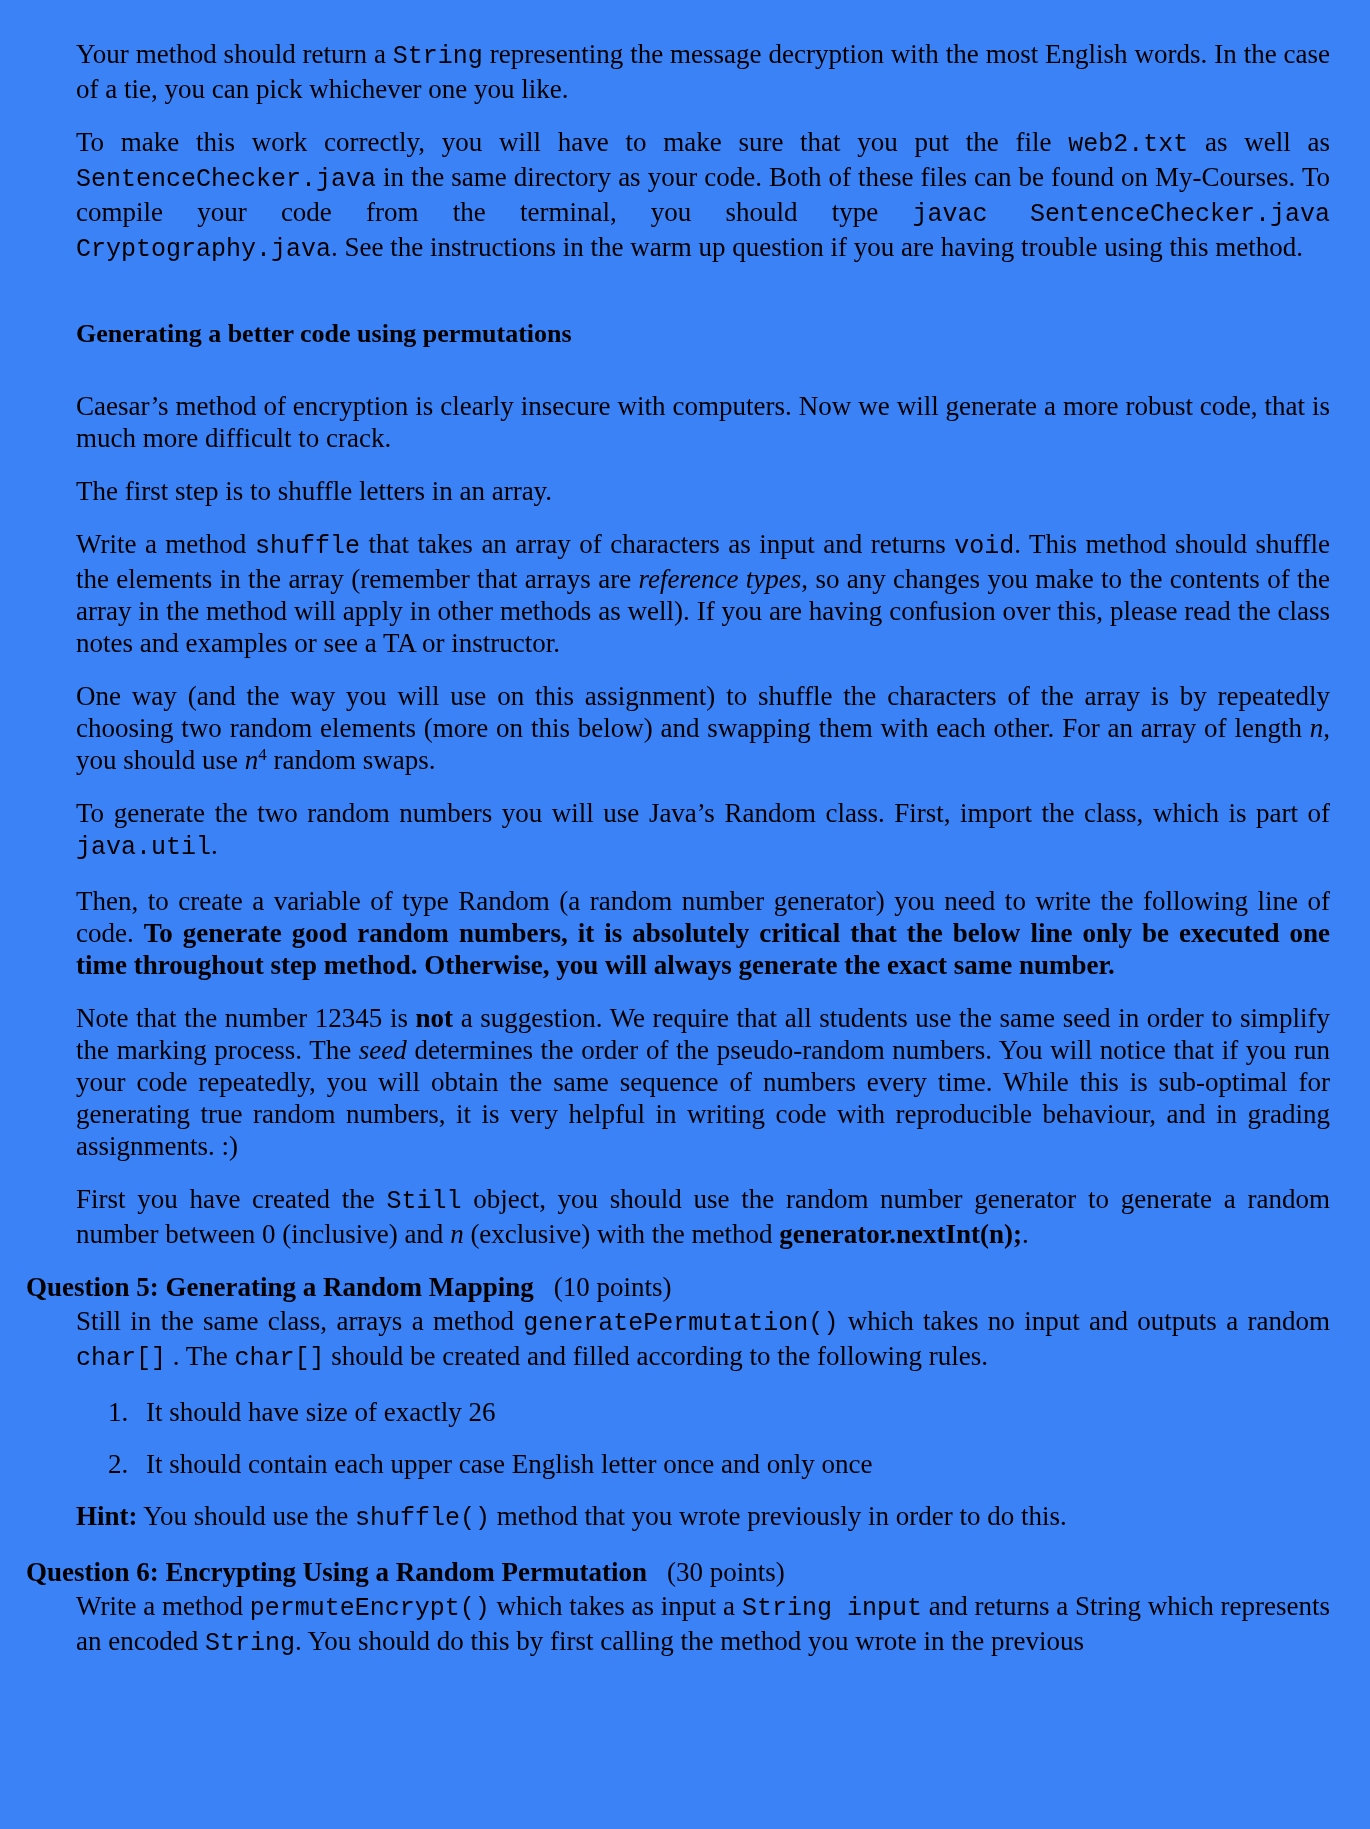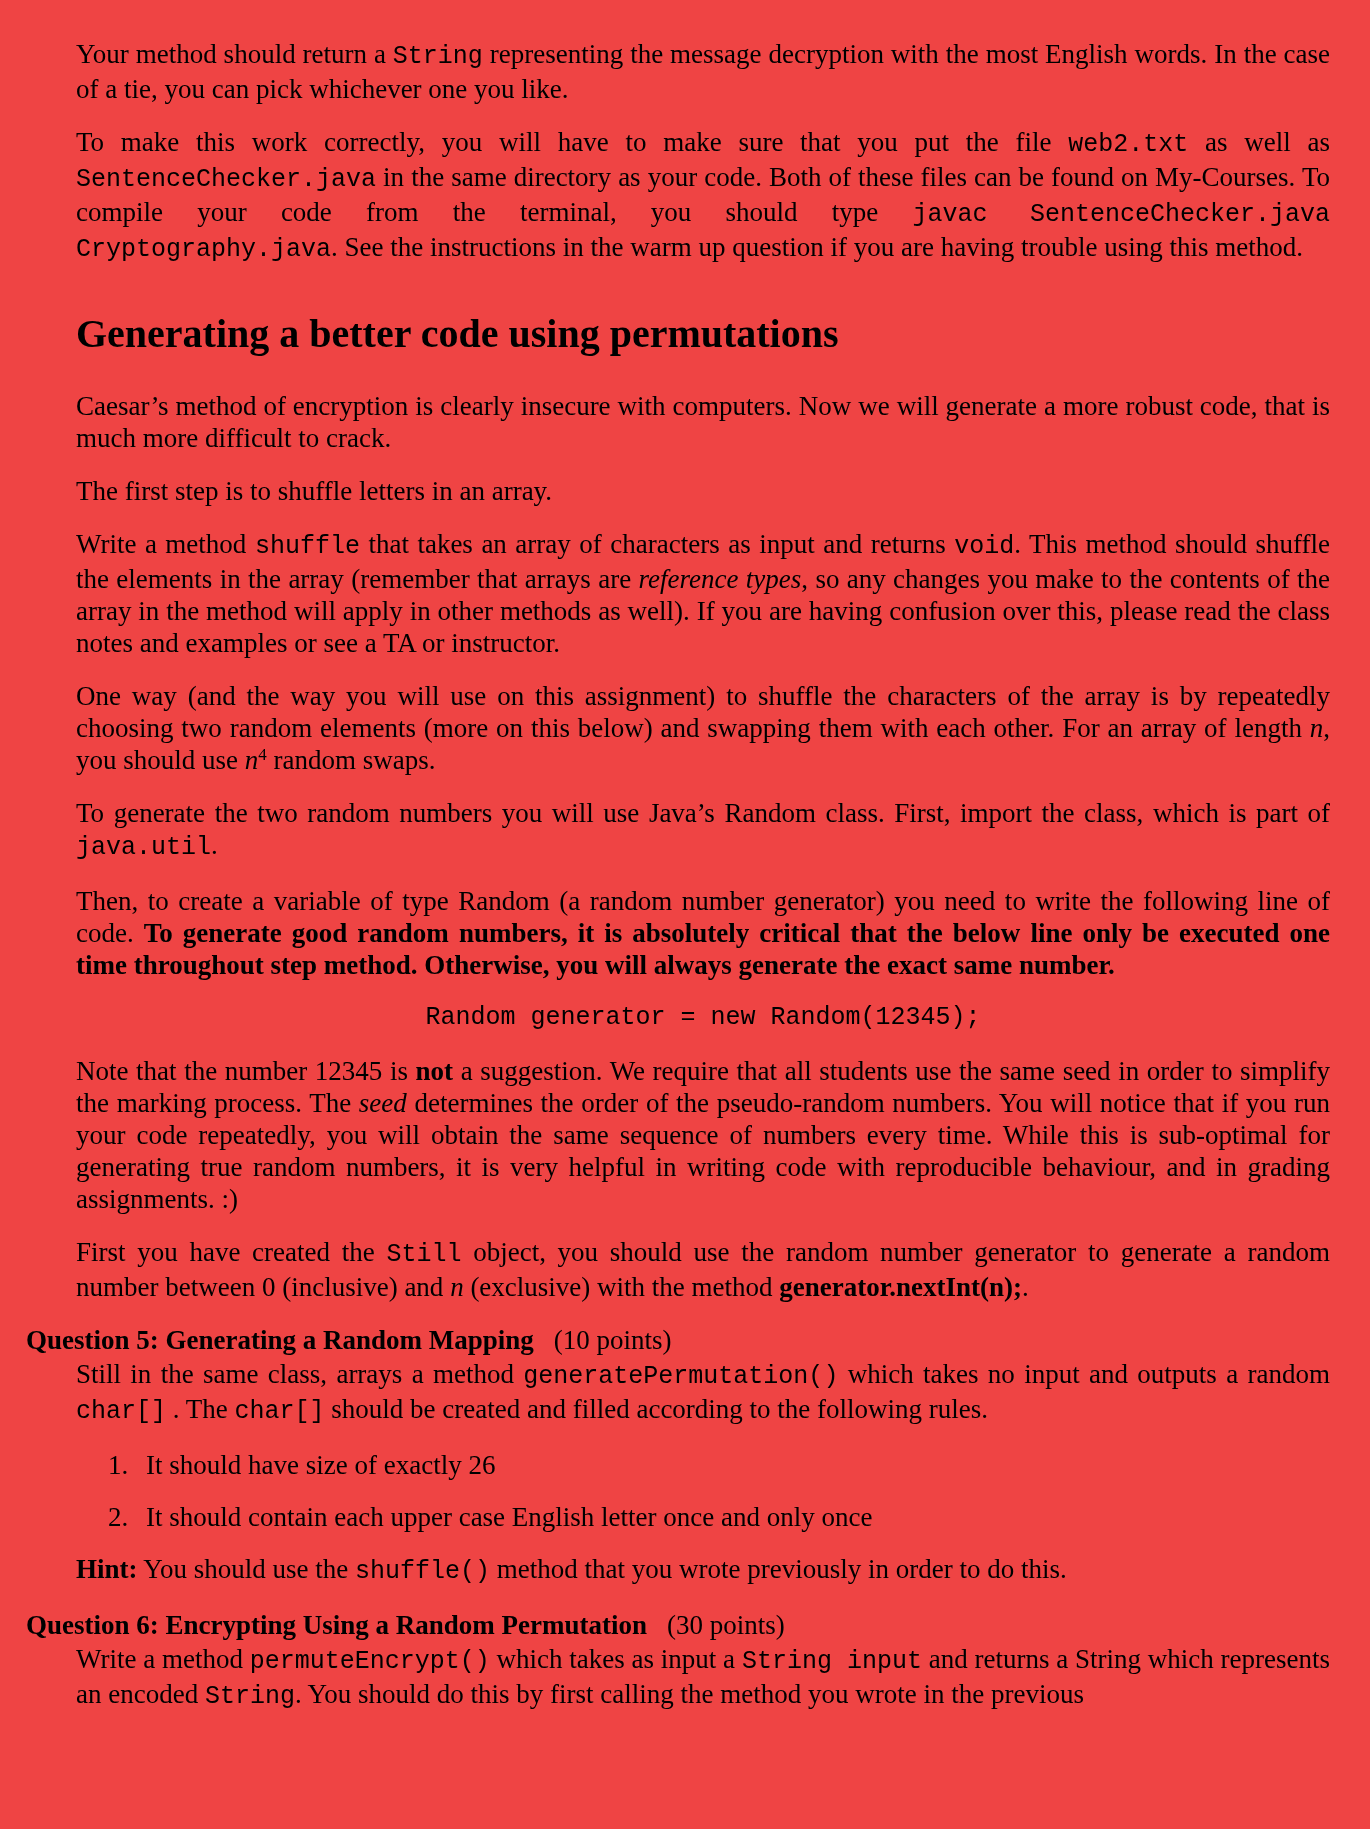--- a/index.html
+++ b/index.html
@@ -7,34 +7,34 @@
     padding: 0;
     background: #ffffff;
   }
   .page {
     position: relative;
     width: 1370px;
     height: 1829px;
     box-sizing: border-box;
     padding: 38px 40px 0 76px;
     overflow: hidden;
-    background: #ef4444;
+    background: #3b82f6;
     color: #000000;
     font-family: "Liberation Serif", "DejaVu Serif", serif;
     font-size: 27px;
     line-height: 32px;
   }
   .para {
     margin: 0 0 21px 0;
     text-align: justify;
   }
   .section-heading {
     font-family: "Liberation Serif", "DejaVu Serif", serif;
     font-weight: bold;
-    font-size: 40px;
+    font-size: 26px;
     line-height: 44px;
     margin: 46px 0 34px 0;
   }
   .qheading {
     font-size: 27px;
     line-height: 32px;
     font-weight: normal;
     margin: 0 0 2px -50px;
     text-align: left;
   }
@@ -83,21 +83,20 @@
 
   <div>
     <p class="para"><span>Write a method </span><span class="s-mono">shuffle</span><span> that takes an array of characters as input and returns </span><span class="s-mono">void</span><span>. This method should shuffle the elements in the array (remember that arrays are </span><span class="s-i">reference types</span><span>, so any changes you make to the contents of the array in the method will apply in other methods as well). If you are having confusion over this, please read the class notes and examples or see a TA or instructor.</span></p>
     <p class="para"><span>One way (and the way you will use on this assignment) to shuffle the characters of the array is by repeatedly choosing two random elements (more on this below) and swapping them with each other. For an array of length </span><span class="s-i">n</span><span>, you should use </span><span class="s-i">n</span><span class="s-sup">4</span><span> random swaps.</span></p>
   </div>
 
   <p class="para"><span>To generate the two random numbers you will use Java’s Random class. First, import the class, which is part of </span><span class="s-mono">java.util</span><span>.</span></p>
 
   <p class="para"><span>Then, to create a variable of type Random (a random number generator) you need to write the following line of code. </span><span class="s-b">To generate good random numbers, it is absolutely critical that the below line only be executed one time throughout step method. Otherwise, you will always generate the exact same number.</span></p>
 
-  <p class="code-line">Random generator = new Random(12345);</p>
 
   <p class="para"><span>Note that the number 12345 is </span><span class="s-b">not</span><span> a suggestion. We require that all students use the same seed in order to simplify the marking process. The </span><span class="s-i">seed</span><span> determines the order of the pseudo-random numbers. You will notice that if you run your code repeatedly, you will obtain the same sequence of numbers every time. While this is sub-optimal for generating true random numbers, it is very helpful in writing code with reproducible behaviour, and in grading assignments. :)</span></p>
 
   <p class="para"><span>First you have created the </span><span class="s-mono">Still</span><span> object, you should use the random number generator to generate a random number between 0 (inclusive) and </span><span class="s-i">n</span><span> (exclusive) with the method </span><span class="s-b">generator.nextInt(n);</span><span>.</span></p>
 
   <div>
     <h2 class="qheading"><span class="s-b">Question 5: Generating a Random Mapping</span><span>(10 points)</span></h2>
     <p class="para"><span>Still in the same class, arrays a method </span><span class="s-mono">generatePermutation()</span><span> which takes no input and outputs a random </span><span class="s-mono">char[]</span><span> . The </span><span class="s-mono">char[]</span><span> should be created and filled according to the following rules.</span></p>
 
     <div class="list-item">

